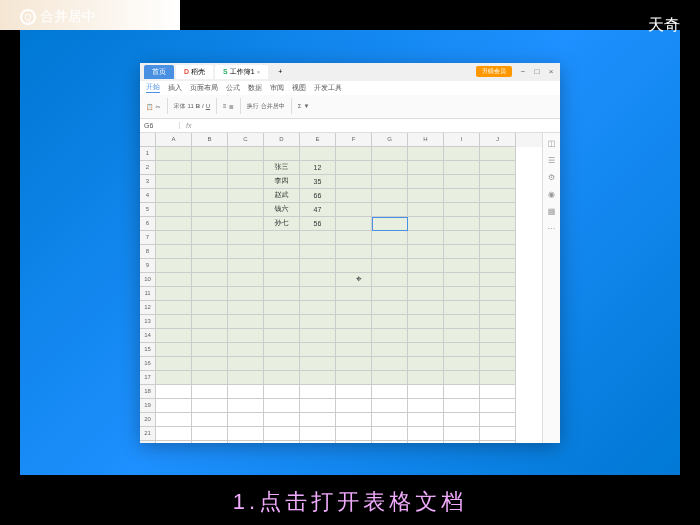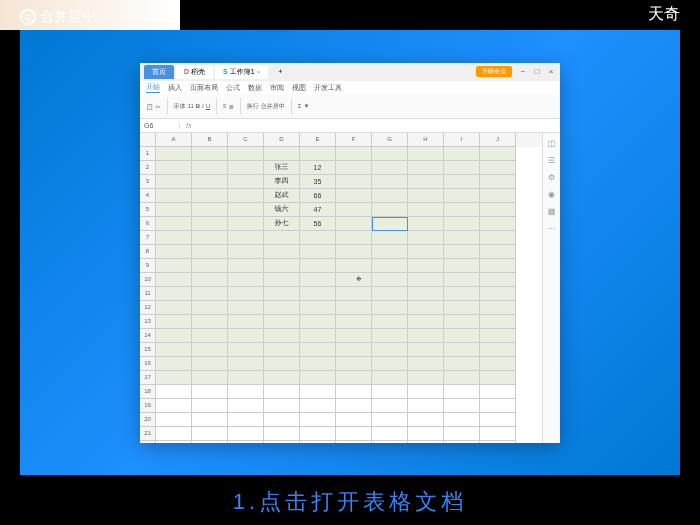--- a/index.html
+++ b/index.html
@@ -1,21 +1,21 @@
 <!DOCTYPE html>
 <html><head>
 <meta charset="utf-8">
 <style>
 *{margin:0;padding:0;box-sizing:border-box;font-family:"Microsoft YaHei",sans-serif}
 body{width:700px;height:525px;background:#000;position:relative;overflow:hidden}
 .desktop{position:absolute;top:30px;left:20px;right:20px;bottom:50px;background:linear-gradient(135deg,#0078d4 0%,#1e90ff 50%,#0078d4 100%);display:flex;align-items:center;justify-content:center}
 .watermark-tl{position:absolute;top:8px;left:20px;color:#fff;font-size:14px;display:flex;align-items:center;gap:4px;z-index:100}
 .watermark-tl .logo{width:16px;height:16px;border:2px solid #fff;border-radius:50%;display:flex;align-items:center;justify-content:center;font-size:9px}
-.watermark-tr{position:absolute;top:4px;right:20px;color:#fff;font-size:16px;z-index:100}
-.caption{position:absolute;bottom:8px;left:0;right:0;text-align:center;color:#3b82f6;font-size:22px;letter-spacing:4px;z-index:100}
+.watermark-tr{position:absolute;top:15px;right:20px;color:#fff;font-size:16px;z-index:100}
+.caption{position:absolute;bottom:8px;left:0;right:0;text-align:center;color:#f0abfc;font-size:22px;letter-spacing:4px;z-index:100}
 .app{width:420px;height:380px;background:#fff;border-radius:4px;box-shadow:0 4px 20px rgba(0,0,0,.3);display:flex;flex-direction:column;font-size:8px}
 .tabs{height:18px;background:#f0f0f0;display:flex;align-items:center;padding:0 4px;gap:2px}
 .tab{padding:2px 8px;background:#fff;border-radius:2px 2px 0 0;display:flex;align-items:center;gap:2px;font-size:7px}
 .tab.blue{background:#4a90e2;color:#fff}
 .tab .x{font-size:6px;color:#999}
 .upgrade{margin-left:auto;background:#ff9800;color:#fff;padding:1px 6px;border-radius:2px;font-size:6px}
 .wc{display:flex;gap:4px;margin-left:4px}
 .wc span{width:10px;height:10px;display:flex;align-items:center;justify-content:center;font-size:8px;color:#666}
 .menu{height:14px;display:flex;align-items:center;gap:8px;padding:0 6px;font-size:7px;color:#555}
 .menu span:first-child{color:#4a90e2;border-bottom:1px solid #4a90e2}

